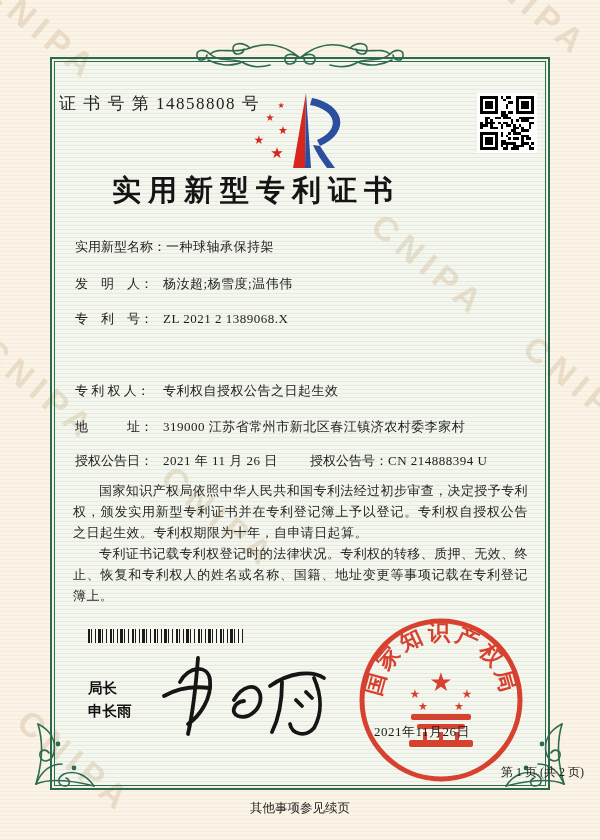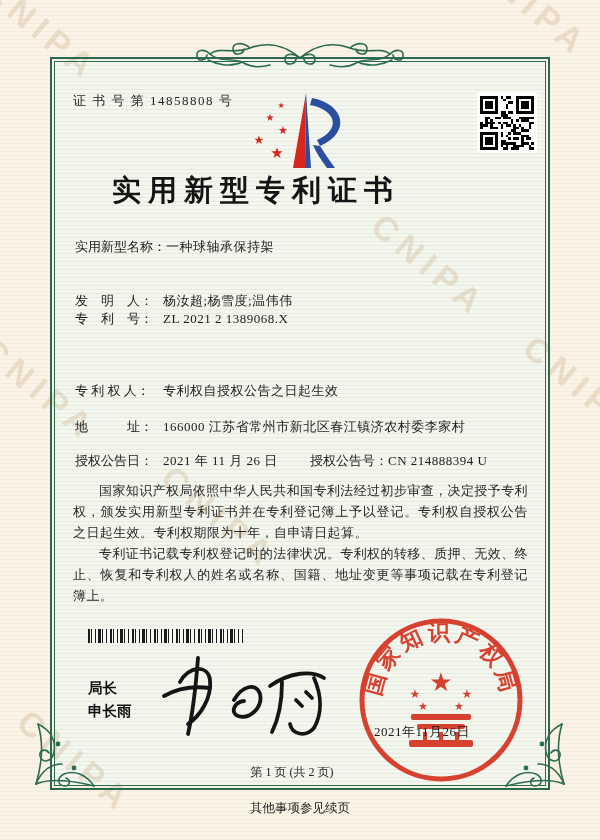--- a/index.html
+++ b/index.html
@@ -20,21 +20,21 @@
     background:#f5f7ef;
     background-image:repeating-linear-gradient(0deg, rgba(122,164,134,.14) 0 1px, transparent 1px 4px);
   }
   .frame { position:absolute; left:50px; top:57px; width:500px; height:733px;
     border:2.5px solid #2c6a4e; z-index:2; }
   .frame::after { content:""; position:absolute; inset:2px; border:1px solid #2c6a4e; }
   .ornament-top { position:absolute; left:180px; top:36px; z-index:3; }
   .corner-flourish { position:absolute; top:720px; z-index:3; }
   .corner-left { left:30px; }
   .corner-right { left:498px; transform:scaleX(-1); }
-  .cert-no { position:absolute; left:73px; top:92px; font-size:13px; letter-spacing:1.5px; z-index:4; }
+  .cert-no { position:absolute; left:59px; top:92px; font-size:17px; letter-spacing:1.5px; z-index:4; }
   .logo { position:absolute; left:237px; top:88px; z-index:4; }
   .qr { position:absolute; left:477px; top:93px; background:#fff; padding:3px; z-index:4; line-height:0; }
   .title { position:absolute; left:0; width:512px; top:171px; text-align:center;
     font-size:29px; font-weight:700; letter-spacing:7px; color:#141414; z-index:4; }
   .field-row { position:absolute; left:75px; width:452px; font-size:13px; color:#1c1c1c;
     white-space:nowrap; z-index:4; }
   .flabel { display:inline-block; min-width:88px; }
   .fvalue { letter-spacing:.5px; }
   .grant-no-group { position:absolute; left:235px; }
   .paragraphs { position:absolute; left:73px; top:480px; width:455px; z-index:4; }
@@ -46,21 +46,21 @@
       #1b1b1b 7px 8px, #f6f7f0 8px 10px, #1b1b1b 10px 13px, #f6f7f0 13px 14px,
       #1b1b1b 14px 15px, #f6f7f0 15px 18px, #1b1b1b 18px 19px, #f6f7f0 19px 22px); }
   .director-title { position:absolute; left:88px; top:679px; font-family:"Liberation Sans","DejaVu Sans",sans-serif;
     font-weight:700; font-size:14.5px; color:#111; z-index:4; }
   .director-name { position:absolute; left:88px; top:702px; font-family:"Liberation Sans","DejaVu Sans",sans-serif;
     font-weight:700; font-size:14.5px; color:#111; z-index:4;text-align:right; }
   .signature { position:absolute; left:150px; top:652px; z-index:5; }
   .seal { position:absolute; left:357px; top:616px; z-index:4; opacity:.95; }
   .seal-date { position:absolute; left:374px; top:723px; width:160px; font-size:13px;
     color:#1a1a1a; letter-spacing:.5px; z-index:6; white-space:nowrap; }
-  .page-indicator { position:absolute; left:0; width:584px; top:764px; text-align:center;
+  .page-indicator { position:absolute; left:0; width:584px; top:764px; text-align:right;
     font-size:12px; color:#222; z-index:4; }
   .continuation { position:absolute; left:0; width:600px; top:800px; text-align:center;
     font-size:12.5px; color:#222; z-index:4; }
 </style>
 </head>
 <body>
 
 <div class="page">
 
   <span class="watermark" style="left:-28px; top:10px;">CNIPA</span>
@@ -241,31 +241,31 @@
           <rect x="2" y="16" width="3" height="3" fill="#000"></rect>
         </g>
     </svg>
   </div>
 
   <div class="title">实用新型专利证书</div>
 
   <div class="field-row" style="top:238px">
     <span class="flabel">实用新型名称：</span><span class="fvalue">一种球轴承保持架</span>
   </div>
-  <div class="field-row" style="top:292px">
+  <div class="field-row" style="top:275px">
     <span class="flabel">发　明　人：</span><span class="fvalue">杨汝超;杨雪度;温伟伟</span>
   </div>
   <div class="field-row" style="top:310px">
     <span class="flabel">专　利　号：</span><span class="fvalue">ZL 2021 2 1389068.X</span>
   </div>
   <div class="field-row" style="top:382px">
     <span class="flabel">专 利 权 人：</span><span class="fvalue">专利权自授权公告之日起生效</span>
   </div>
   <div class="field-row" style="top:418px">
-    <span class="flabel">地　　　址：</span><span class="fvalue">166000 江苏省常州市新北区春江镇济农村委李家村</span>
+    <span class="flabel">地　　　址：</span><span class="fvalue">319000 江苏省常州市新北区春江镇济农村委李家村</span>
   </div>
   <div class="field-row" style="top:452px">
     <span class="flabel">授权公告日：</span><span class="fvalue">2021 年 11 月 26 日</span>
     <span class="grant-no-group">
       <span>授权公告号：</span><span class="fvalue">CN 214888394 U</span>
     </span>
   </div>
 
   <div class="paragraphs">
     <p>国家知识产权局依照中华人民共和国专利法经过初步审查，决定授予专利权，颁发实用新型专利证书并在专利登记簿上予以登记。专利权自授权公告之日起生效。专利权期限为十年，自申请日起算。</p>

